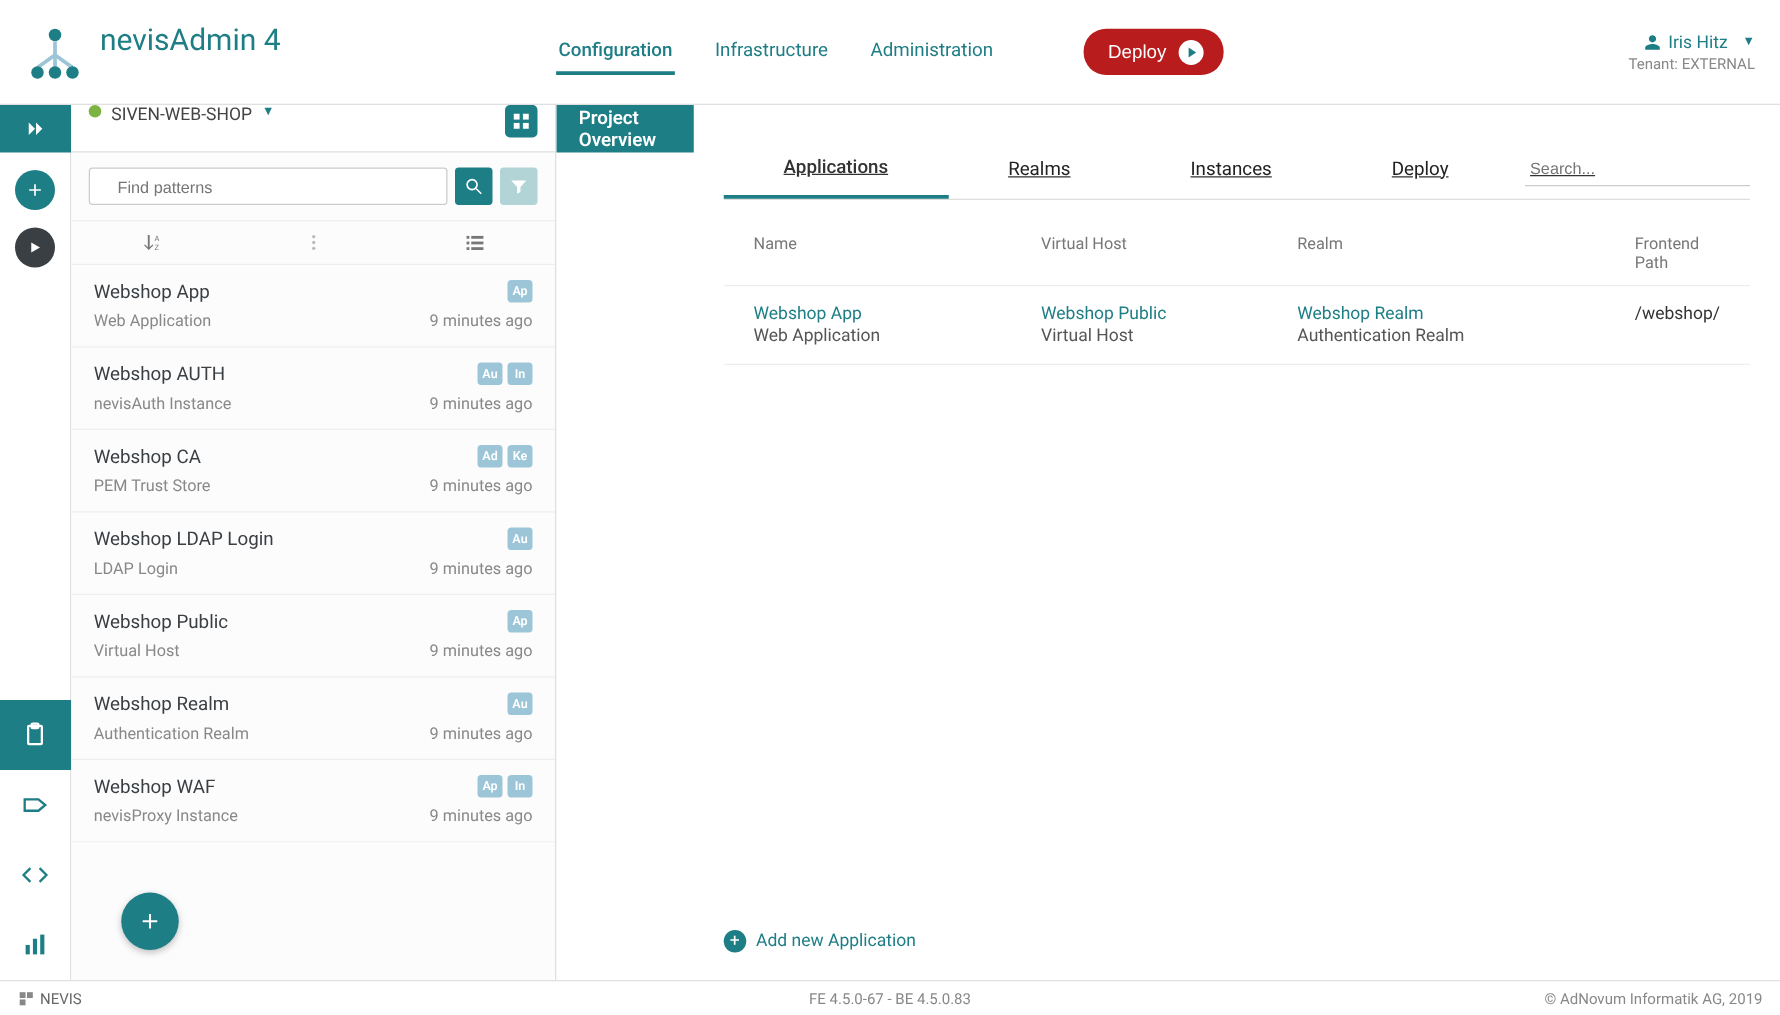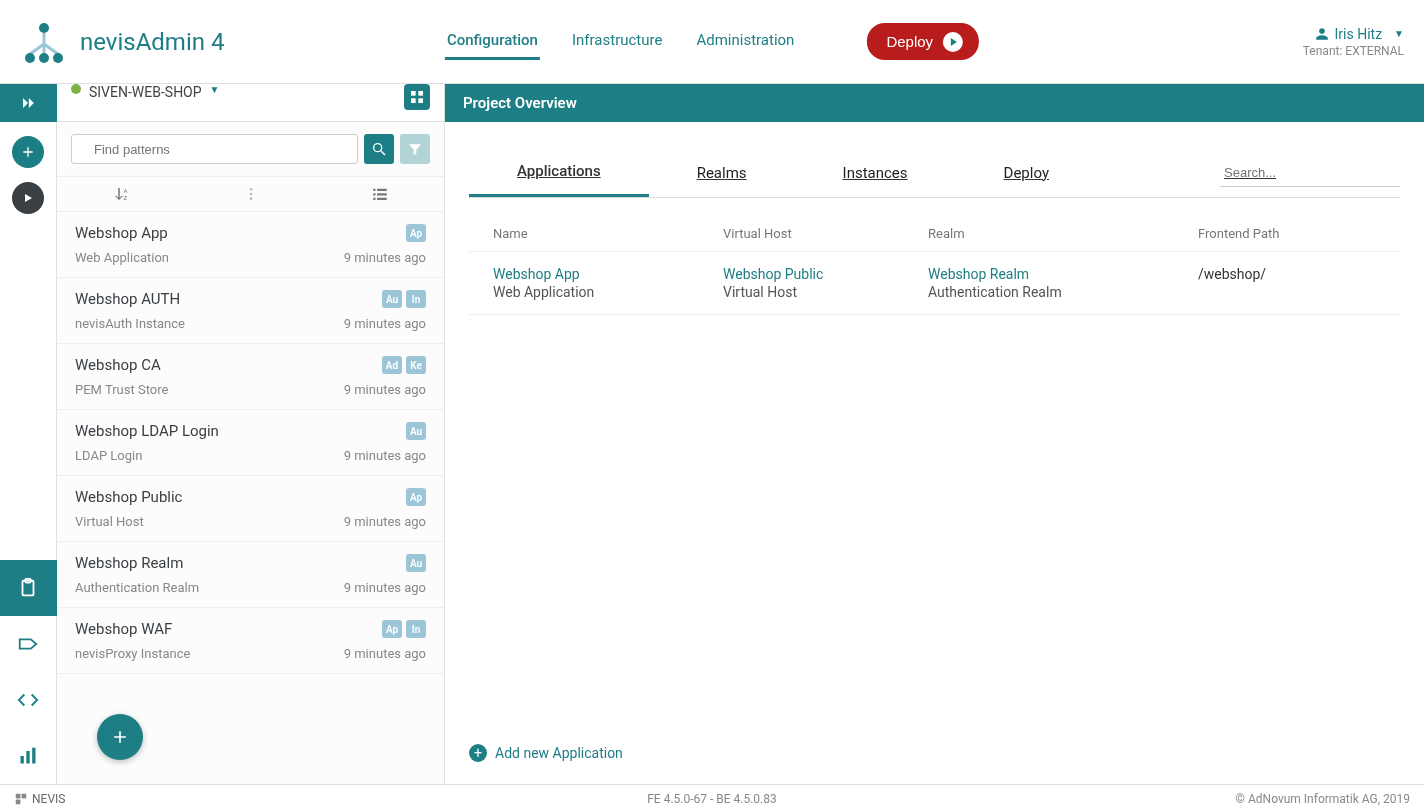--- a/index.html
+++ b/index.html
@@ -1,18 +1,18 @@
 <!DOCTYPE html>
 <html><head>
 <meta charset="utf-8">
 <style>
 *{box-sizing:border-box;margin:0;padding:0;}
 body{font-family:"Segoe UI",Roboto,Arial,sans-serif;font-size:14px;color:#333;background:#fff;width:1424px;height:812px;overflow:hidden;position:relative;}
 .header{height:84px;display:flex;align-items:center;padding:0 20px;border-bottom:1px solid #e0e0e0;}
-.logo-area{display:flex;align-items:center;gap:12px;}
+.logo-area{display:flex;gap:12px;}
 .logo-icon{width:48px;height:48px;}
 .logo-text{font-size:24px;color:#1e7e85;font-weight:400;}
 .top-nav{display:flex;gap:30px;margin-left:auto;margin-right:auto;position:absolute;left:50%;transform:translateX(-50%);}
 .top-nav-item{color:#1e7e85;font-size:15px;padding:8px 2px;cursor:pointer;}
 .top-nav-item.active{border-bottom:3px solid #1e7e85;font-weight:500;}
 .deploy-btn{background:#b91c1c;color:#fff;border:none;border-radius:18px;padding:8px 16px 8px 20px;font-size:15px;display:flex;align-items:center;gap:10px;cursor:pointer;margin-left:40px;}
 .deploy-circle{width:20px;height:20px;border-radius:50%;background:#fff;display:flex;align-items:center;justify-content:center;}
 .deploy-circle::after{content:"";border-left:6px solid #1e7e85;border-top:4px solid transparent;border-bottom:4px solid transparent;margin-left:2px;}
 .user-area{margin-left:auto;text-align:center;}
 .user-name{color:#1e7e85;font-size:14px;display:flex;align-items:center;gap:6px;justify-content:flex-end;}
@@ -42,21 +42,21 @@
 .pattern-list{overflow:auto;}
 .pattern-item{padding:12px 18px;border-bottom:1px solid #eee;cursor:pointer;}
 .pattern-top{display:flex;align-items:center;}
 .pattern-name{color:#3a3f44;font-size:15px;}
 .badges{margin-left:auto;display:flex;gap:4px;}
 .badge{width:20px;height:18px;border-radius:3px;background:#9cc5d8;color:#fff;font-size:10px;font-weight:600;display:flex;align-items:center;justify-content:center;}
 .pattern-bottom{display:flex;margin-top:8px;}
 .pattern-type{color:#888;font-size:13px;}
 .pattern-time{margin-left:auto;color:#888;font-size:13px;}
 .fab{position:absolute;bottom:24px;left:40px;width:46px;height:46px;border-radius:50%;background:#1e7e85;display:flex;align-items:center;justify-content:center;cursor:pointer;box-shadow:0 2px 6px rgba(0,0,0,0.25);}
-.main{flex:1;display:flex;flex-direction:column;}
+.main{flex:1;display:flex;}
 .teal-bar{height:38px;background:#1e7e85;color:#fff;display:flex;align-items:center;padding:0 18px;font-weight:600;font-size:15px;}
 .content{flex:1;padding:26px 24px 0 24px;position:relative;}
 .tabs{display:flex;border-bottom:1px solid #ddd;align-items:center;text-decoration:underline;}
 .tab{padding:14px 48px;font-size:15px;color:#222;cursor:pointer;}
 .tab.active{border-bottom:3px solid #1e7e85;font-weight:500;color:#333;}
 .tab-search{margin-left:auto;border:none;border-bottom:1px solid #ccc;font-size:13px;color:#888;padding:6px 4px;width:180px;background:transparent;}
 .table{margin-top:18px;}
 .th-row{display:flex;color:#777;font-size:13px;padding:10px 24px;border-bottom:1px solid #eee;}
 .td-row{display:flex;padding:14px 24px;border-bottom:1px solid #eee;}
 .col1{width:230px;}

